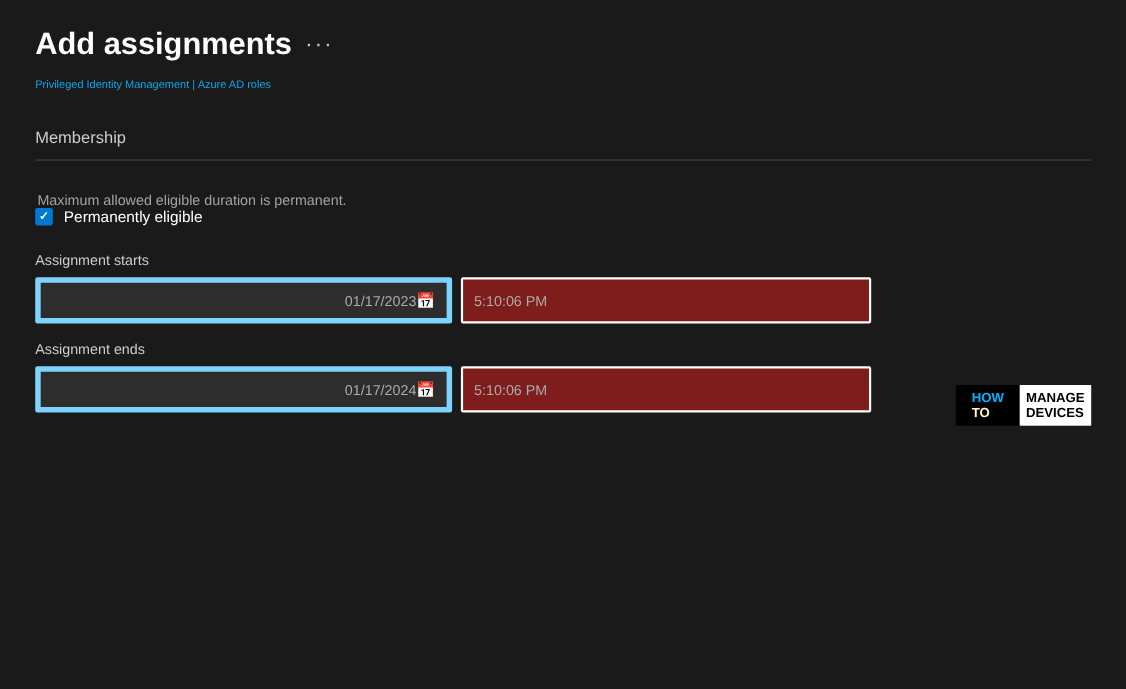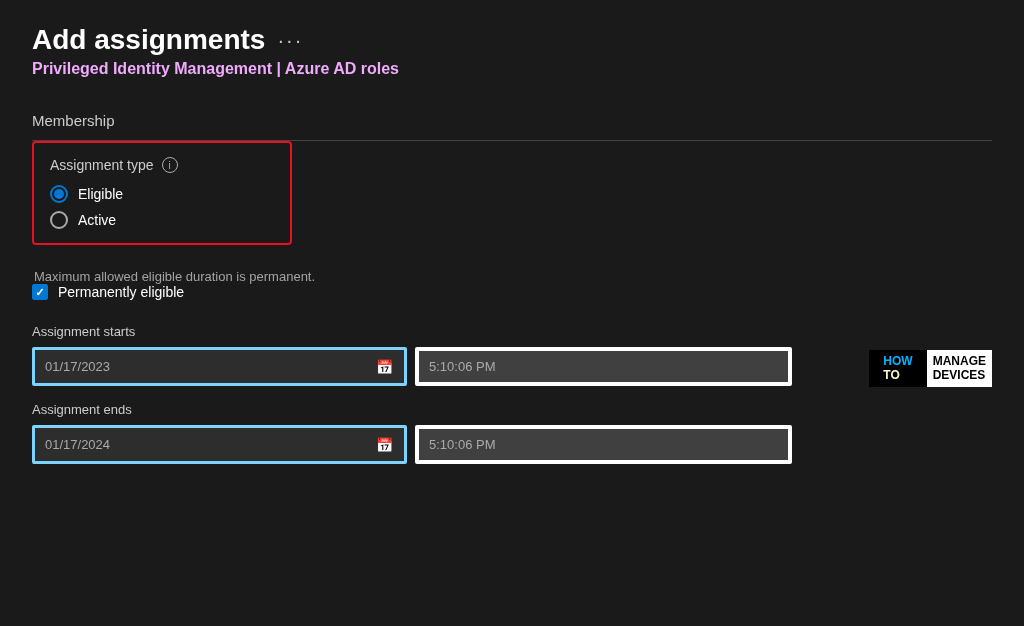--- a/index.html
+++ b/index.html
@@ -20,46 +20,46 @@
 
     .page-container {
       padding: 24px 32px;
       max-width: 1024px;
     }
 
     .header {
       display: flex;
       align-items: center;
       gap: 12px;
-      margin-bottom: 4px;
+      margin-bottom: 16px;
     }
 
     .page-title {
       font-size: 28px;
       font-weight: 600;
       color: #ffffff;
     }
 
     .more-icon {
       font-size: 20px;
       color: #cccccc;
       cursor: pointer;
       letter-spacing: 2px;
     }
 
     .breadcrumb {
-      font-size: 16px;
-      color: #f0abfc;
+      font-size: 10px;
+      color: #0ea5e9;
       margin-bottom: 24px;
-      font-weight: bold;
     }
 
     .tabs {
       display: flex;
       gap: 0;
+      margin-bottom: 28px;
       border-bottom: 1px solid #444444;
     }
 
     .tab {
       padding: 10px 16px;
       cursor: pointer;
       font-size: 15px;
       color: #cccccc;
       border-bottom: 2px solid transparent;
       margin-bottom: -1px;
@@ -198,44 +198,45 @@
     .field-row {
       display: flex;
       gap: 8px;
       max-width: 760px;
     }
 
     .date-input {
       display: flex;
       align-items: center;
       background-color: #2d2d2d;
-      border: 3px solid #7dd3fc;
+      border: 5px solid #7dd3fc;
       border-radius: 2px;
       padding: 8px 10px;
       flex: 1;
       color: #cccccc;
       font-size: 13px;
+      text-align: right;
     }
 
     .date-input-value {
       flex: 1;
       color: #aaaaaa;
     }
 
     .calendar-icon {
       color: #888888;
       font-size: 14px;
       cursor: pointer;
     }
 
     .time-input {
       display: flex;
       align-items: center;
-      background-color: #404040;
-      border: 4px solid #ffffff;
+      background-color: #7f1d1d;
+      border: 2px solid #ffffff;
       border-radius: 2px;
       padding: 8px 10px;
       flex: 1;
       color: #aaaaaa;
       font-size: 13px;
     }
 
     .watermark {
       position: absolute;
       top: 350px;
@@ -279,38 +280,20 @@
     <span class="more-icon">···</span>
   </div>
   <div class="breadcrumb">Privileged Identity Management | Azure AD roles</div>
 
   
   <div class="tabs">
     <div class="tab">Membership</div>
   </div>
 
   
-  <div class="assignment-type-box">
-    <div class="assignment-type-label">
-      <span>Assignment type</span>
-      <span class="info-icon">i</span>
-    </div>
-    
-    <div class="radio-option">
-      <div class="radio-outer selected">
-        <div class="radio-inner"></div>
-      </div>
-      <span class="radio-label">Eligible</span>
-    </div>
-    
-    <div class="radio-option">
-      <div class="radio-outer"></div>
-      <span class="radio-label">Active</span>
-    </div>
-  </div>
 
   
   <div class="duration-text">Maximum allowed eligible duration is permanent.</div>
 
   
   <div class="checkbox-row">
     <div class="checkbox">
       <span class="checkbox-check">✓</span>
     </div>
     <span class="checkbox-label">Permanently eligible</span>

